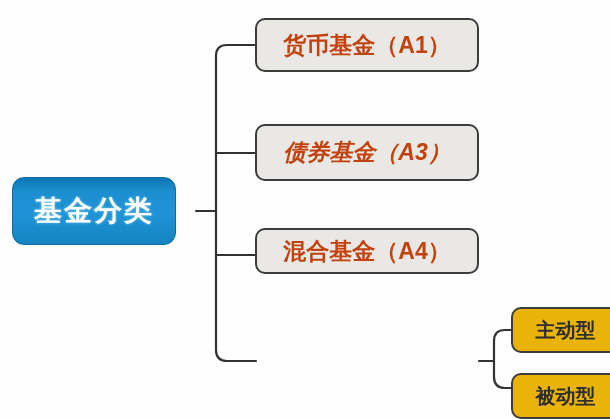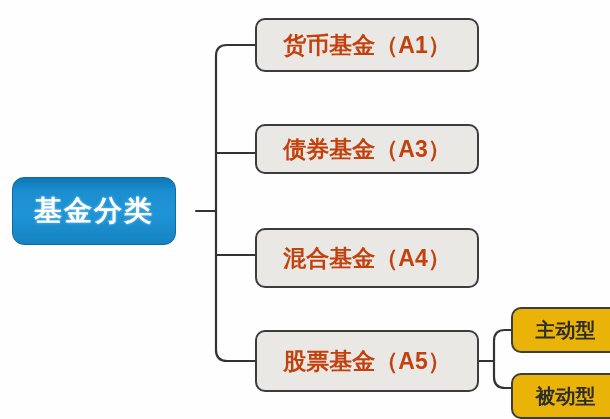--- a/index.html
+++ b/index.html
@@ -54,22 +54,22 @@
     left: 255px;
     width: 224px;
     border-radius: 10px;
     background: #e9e8e5;
     border: 2px solid #3c3c3c;
     color: #c2410c;
     font-size: 23px;
     font-weight: bold;
   }
   .b1 { top: 18px;  height: 54px; }
-  .b2 { top: 124px; height: 50px; }
-  .b3 { top: 228px; height: 60px; }
+  .b2 { top: 124px; height: 57px; font-style: italic; }
+  .b3 { top: 228px; height: 46px; }
   .b4 { top: 330px; height: 62px; }
   .leaf {
     left: 511px;
     width: 109px;
     height: 46px;
     border-radius: 10px;
     background: #eab308;
     border: 2px solid #3c3c3c;
     color: #2d2d2d;
     font-size: 20px;
@@ -101,23 +101,20 @@
   </div>
 
   <div class="node branch b2">
     <span>债券基金（A3）</span>
   </div>
 
   <div class="node branch b3">
     <span>混合基金（A4）</span>
   </div>
 
-  <div class="node branch b4">
-    <span>股票基金（A5）</span>
-  </div>
 
   <div class="node leaf l1">
     <span>主动型</span>
   </div>
 
   <div class="node leaf l2">
     <span>被动型</span>
   </div>
 
 </div>

